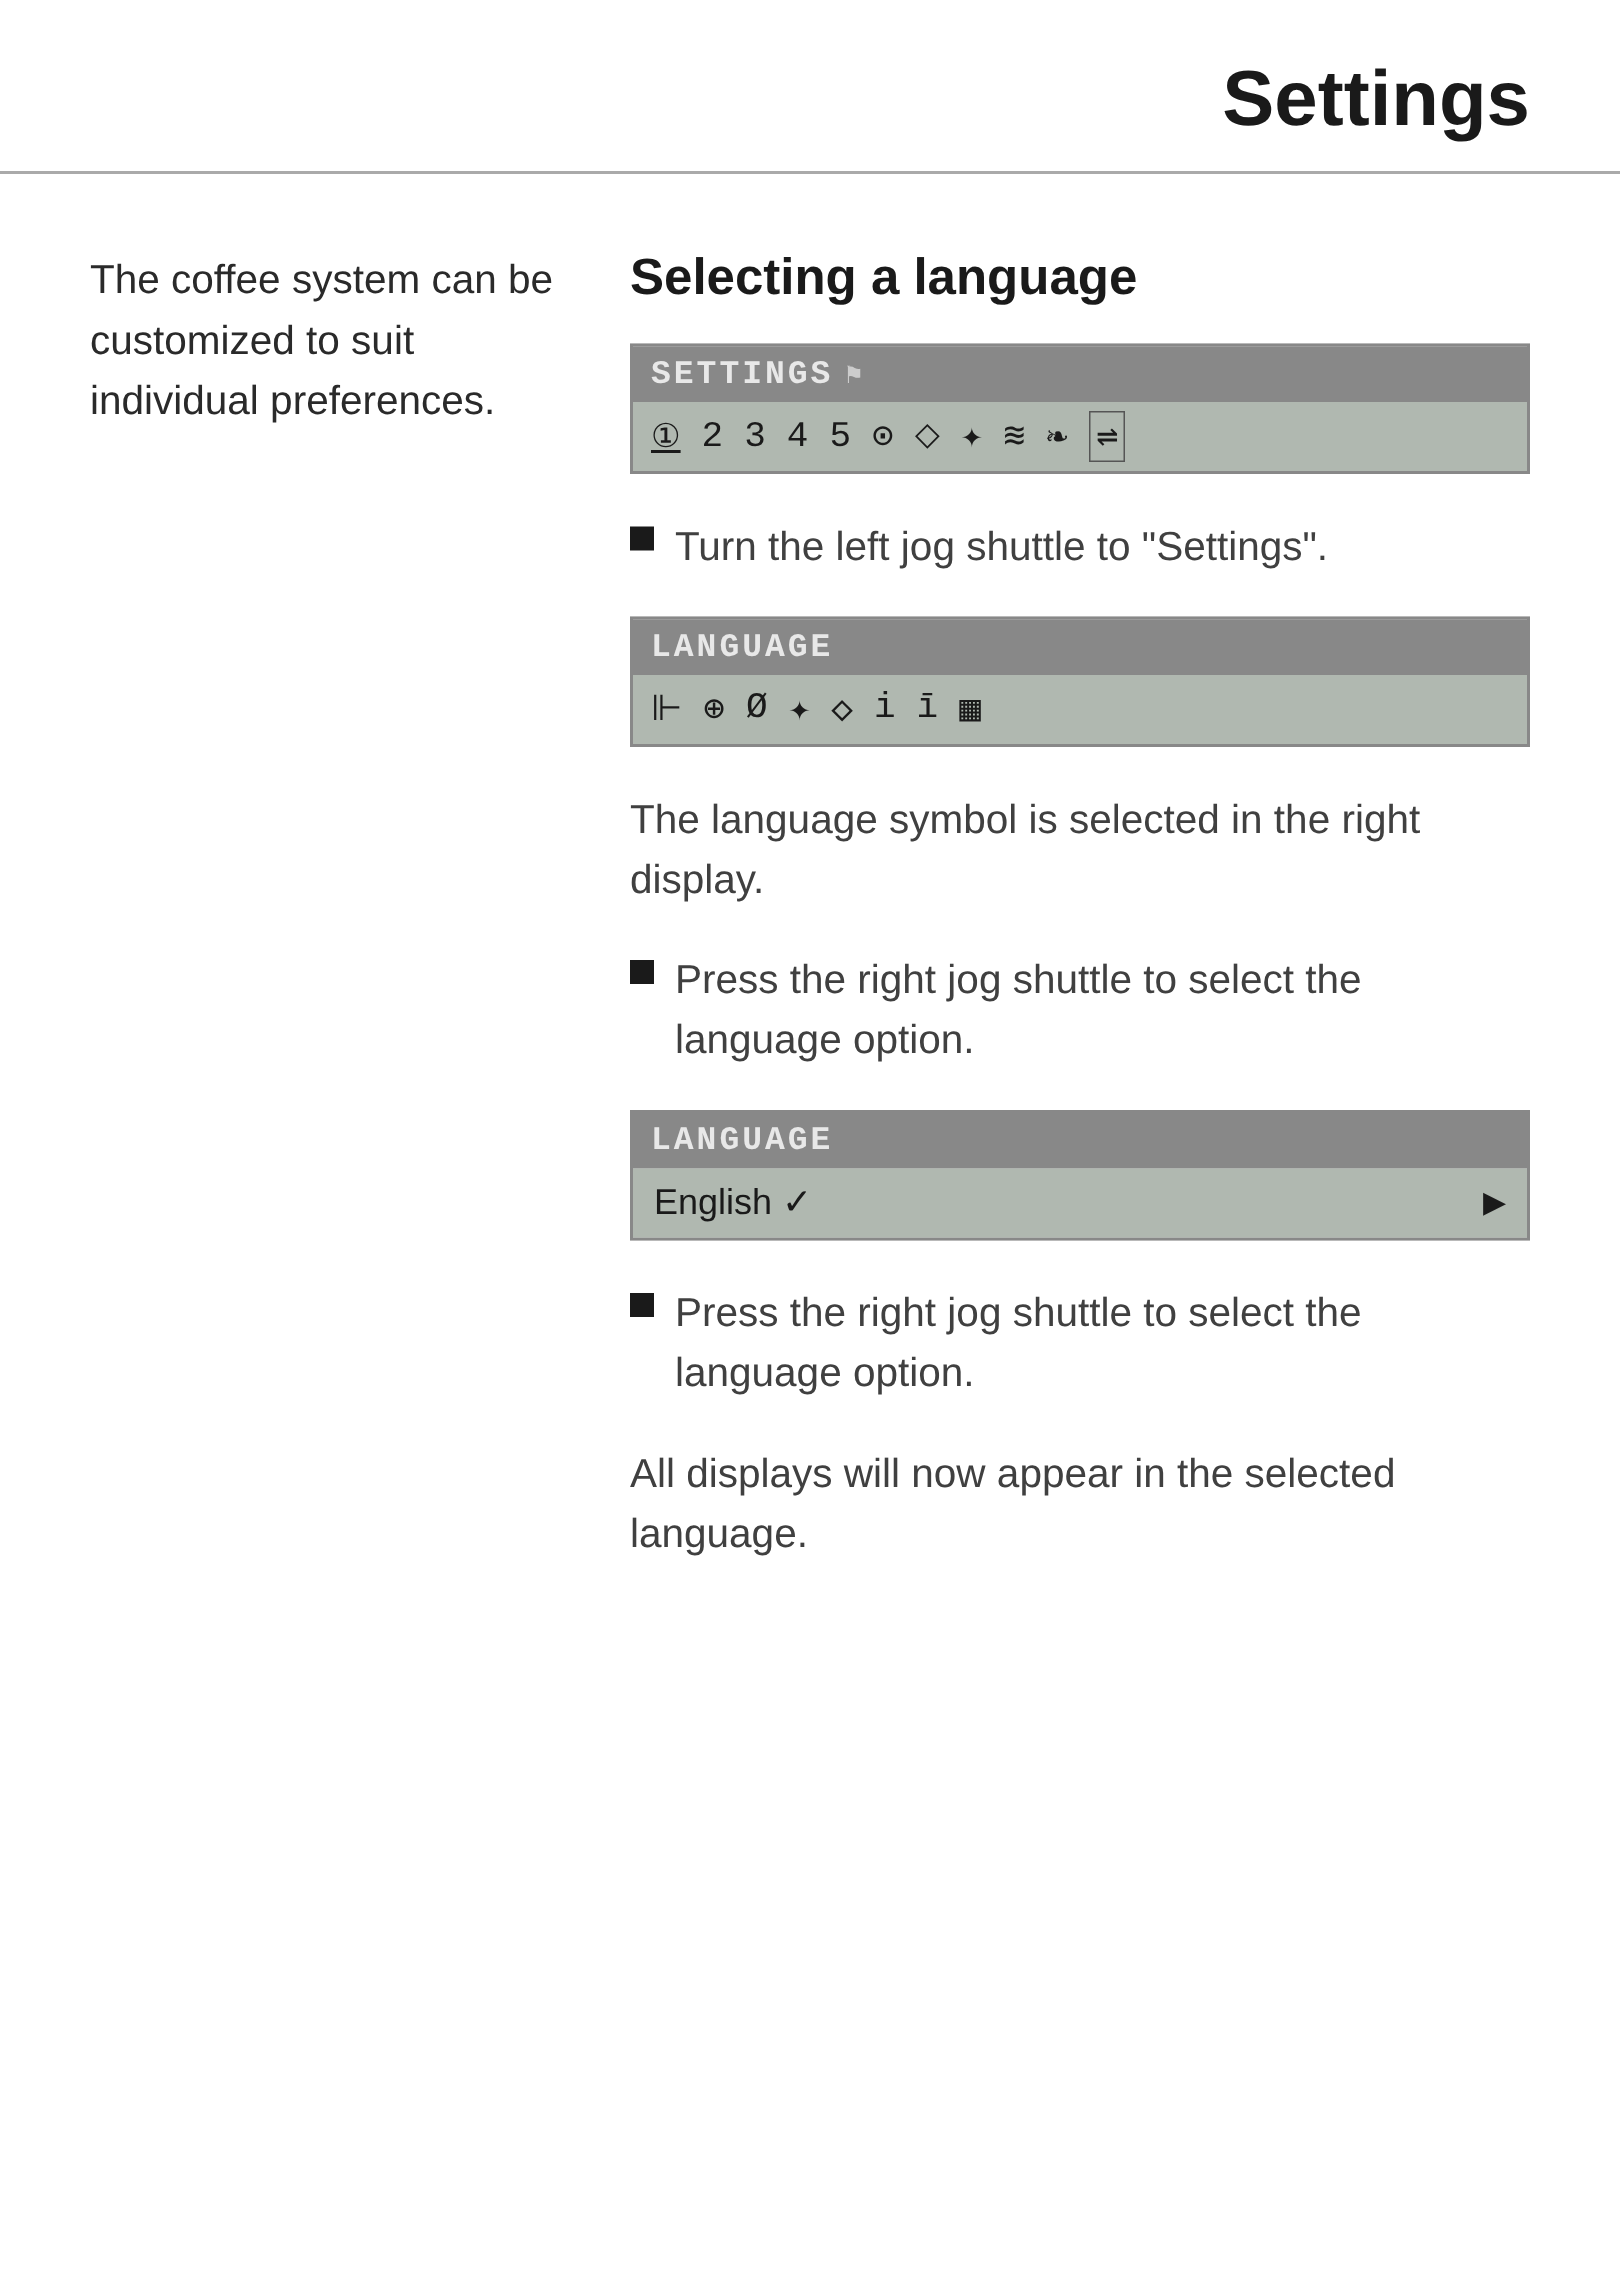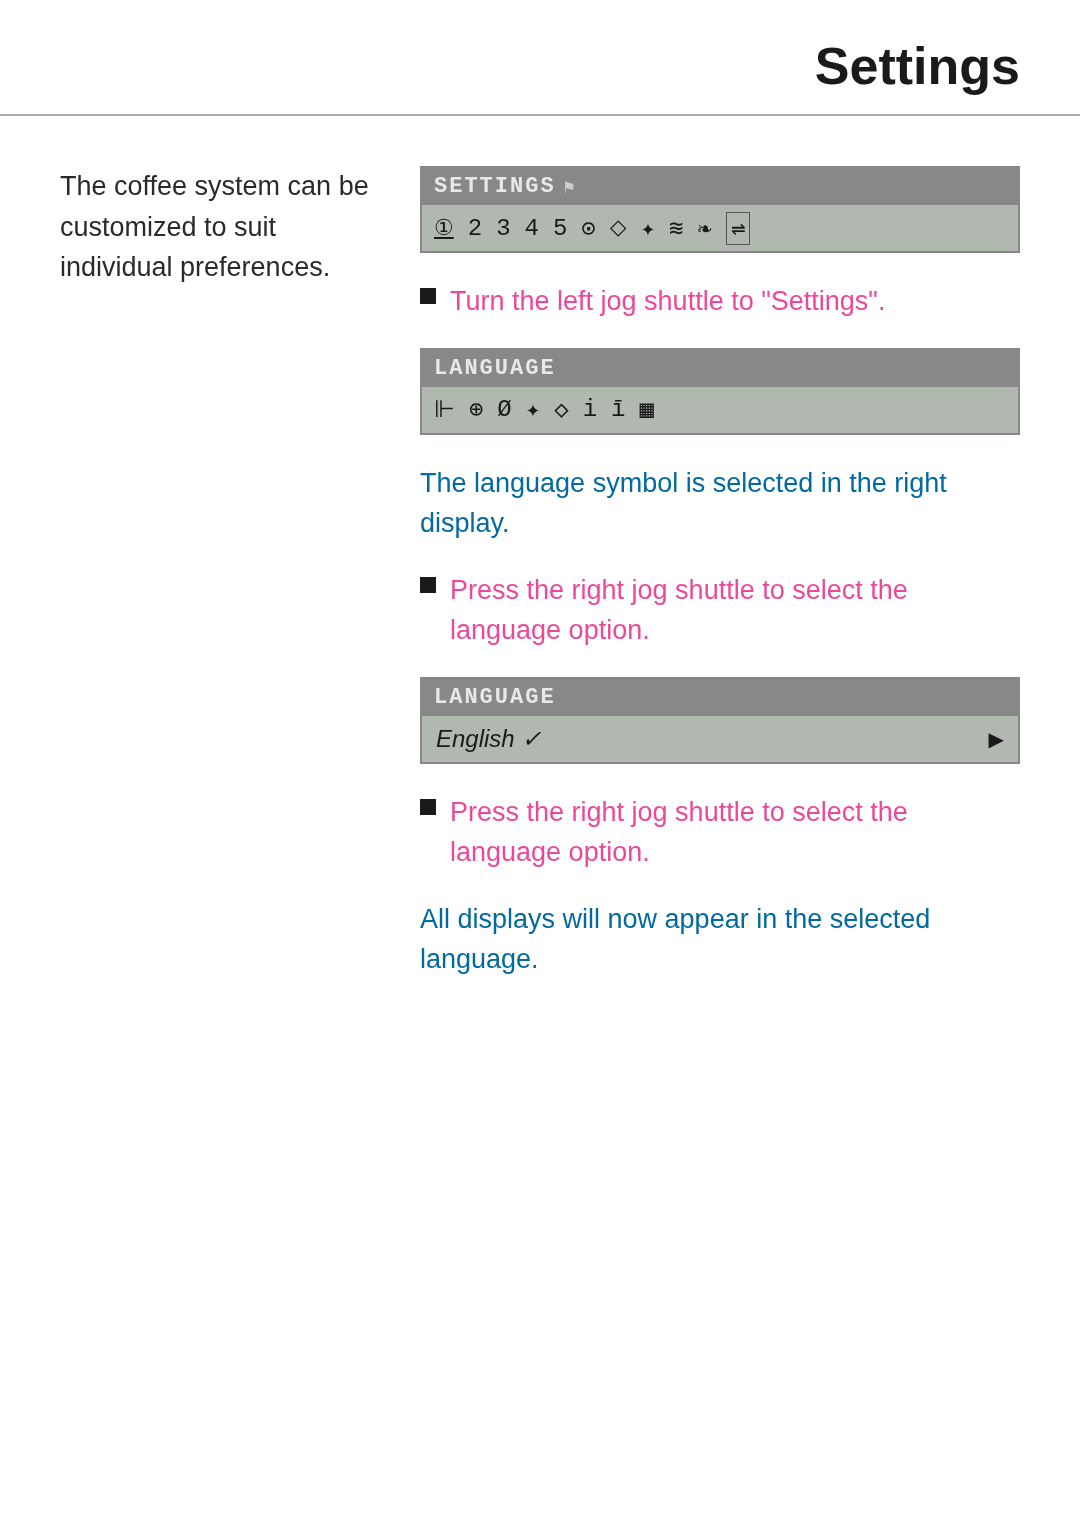--- a/index.html
+++ b/index.html
@@ -129,74 +129,74 @@
       font-size: 24px;
       display: flex;
       align-items: center;
       justify-content: space-between;
       min-height: 46px;
       font-family: Arial, sans-serif;
     }
 
     .display-english-row .english-text {
       color: #1a1a1a;
-      font-style: italic;
     }
 
     .display-english-row .arrow-right {
       font-size: 20px;
       color: #1a1a1a;
     }
 
     
     .instruction-block {
       display: flex;
       align-items: flex-start;
       gap: 14px;
       margin-bottom: 26px;
       font-size: 27px;
       line-height: 1.5;
-      color: #ec4899;
+      color: #404040;
     }
 
     .bullet-square {
       width: 16px;
       height: 16px;
       background: #1a1a1a;
       flex-shrink: 0;
       margin-top: 7px;
     }
 
     .instruction-text {
       flex: 1;
     }
 
     
     .paragraph {
       font-size: 27px;
       line-height: 1.5;
-      color: #0369a1;
+      color: #404040;
       margin-bottom: 26px;
     }
   </style>
 </head>
 <body>
 
 <div class="page-header">
   <span class="page-title">Settings</span>
 </div>
 
 <div class="page-body">
 
   <div class="left-column">
     <p>The coffee system can be customized to suit individual preferences.</p>
   </div>
 
   <div class="right-column">
 
+    <div class="section-heading">Selecting a language</div>
 
     <div class="display-screen">
       <div class="display-row-header">
         <span>SETTINGS</span>
         <span style="font-size:18px; color:#cccccc;">⚑</span>
       </div>
       <div class="display-row-icons">
         <span style="font-size:22px; text-decoration:underline;">①</span>
         <span>2</span>
         <span>3</span>

